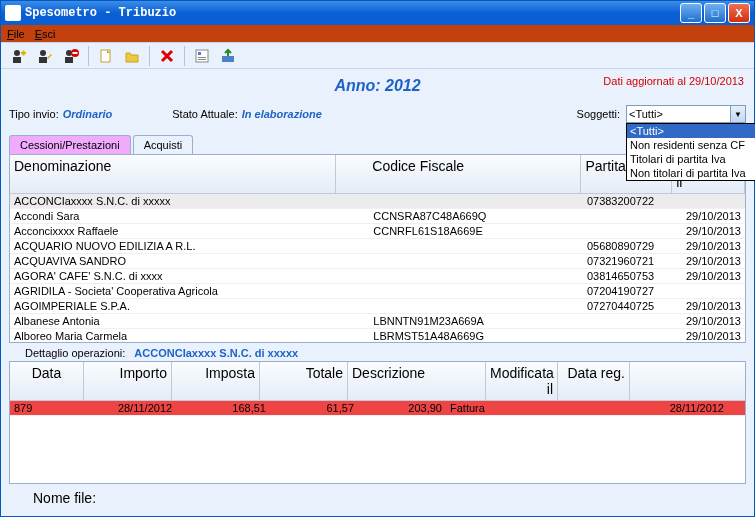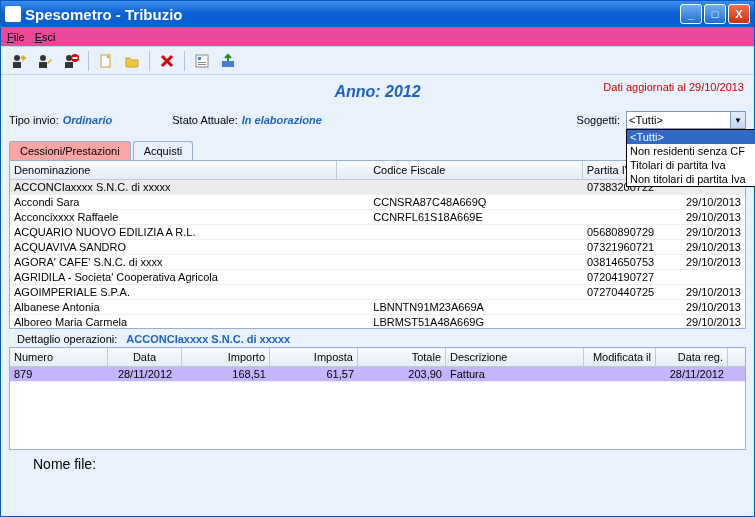--- a/index.html
+++ b/index.html
@@ -1,25 +1,25 @@
 <!DOCTYPE html>
 <html><head>
 <meta charset="utf-8">
 <style>
 * { box-sizing: border-box; margin: 0; padding: 0; }
 body { font-family: Tahoma, Arial, sans-serif; font-size: 11px; background: #fff; width: 755px; height: 517px; overflow: hidden; }
 .window { width: 755px; height: 517px; border: 1px solid #0058c0; display: flex; flex-direction: column; }
 .titlebar { background: linear-gradient(to bottom, #3a8ee8 0%, #0a5fd4 50%, #0a5fd4 100%); height: 26px; display: flex; align-items: center; padding: 0 4px; }
 .titlebar-icon { width: 16px; height: 16px; background: #fff; border-radius: 2px; margin-right: 4px; }
-.titlebar-text { color: #fff; font-weight: bold; font-size: 15px; flex: 1; }
+.titlebar-text { color: #fff; font-weight: bold; font-size: 12px; flex: 1; font-family: Liberation Mono, monospace; }
 .winbtns { display: flex; gap: 2px; }
 .winbtn { width: 22px; height: 20px; border: 1px solid #fff; border-radius: 3px; display: flex; align-items: center; justify-content: center; color: #fff; font-weight: bold; font-size: 11px; cursor: pointer; }
 .winbtn.min, .winbtn.max { background: linear-gradient(to bottom, #6eb0f0, #1e6fd0); }
 .winbtn.close { background: linear-gradient(to bottom, #f07050, #d03010); }
-.menubar { background: #ec4899; height: 20px; display: flex; align-items: center; padding: 0 6px; gap: 10px; border-bottom: 1px solid #c6d5ef; }
+.menubar { background: #c2410c; height: 20px; display: flex; align-items: center; padding: 0 6px; gap: 10px; border-bottom: 1px solid #c6d5ef; }
 .menubar span { cursor: pointer; }
 .menubar span u { text-decoration: underline; }
 .toolbar { background: #e9f1fc; height: 28px; display: flex; align-items: center; padding: 0 6px; gap: 2px; border-bottom: 1px solid #c6d5ef; }
 .tbtn { width: 24px; height: 24px; display:flex; align-items:center; justify-content:center; cursor:pointer; border-radius:2px; }
 .tsep { width:1px; height:20px; background:#b0c4e0; margin:0 3px; }
 .content { background: #e9f1fc; flex: 1; padding: 4px 8px; display: flex; flex-direction: column; position: relative; }
 .yearline { text-align:center; margin:4px 0; }
 .yeartext { font-style: italic; font-weight:bold; color:#1e62c8; font-size:16px; }
 .dati-agg { position:absolute; right:10px; top:6px; color:#d00000; font-size:11px; }
 .inforow { display:flex; align-items:center; margin:6px 0 10px 0; }
@@ -27,31 +27,31 @@
 .inforow .val { color:#1e62c8; font-weight:bold; margin-left:4px;font-style:italic; }
 .inforow .spacer { flex:1; }
 .dropdown { position:relative; width:120px; margin-left:6px;border-radius:6px; }
 .dd-display { background:#fff; border:1px solid #7f9db9; height:18px; display:flex; align-items:center; padding:0 2px; font-size:11px; }
 .dd-arrow { position:absolute; right:1px; top:1px; width:15px; height:16px; background:linear-gradient(#e6eefb,#c4d6f2); border-left:1px solid #7f9db9; display:flex; align-items:center; justify-content:center; font-size:8px; }
 .dd-list { position:absolute; top:18px; left:0; width:164px; background:#fff; border:1px solid #000; z-index:100; }
 .dd-item { padding:1px 3px; cursor:pointer; white-space:nowrap; }
 .dd-item.sel { background:#3169c6; color:#fff; }
 .tabs { display:flex; margin-top:2px; }
 .tab { background:#e9f1fc; border:1px solid #9caecf; border-bottom:none; padding:3px 10px; border-radius:3px 3px 0 0; cursor:pointer; margin-right:2px; }
-.tab.active { background:#fca5a5; }
+.tab.active { background:#f0abfc; }
 .grid { background:#fff; border:1px solid #9caecf; margin:6px; }
 .ghead { display:flex; background:linear-gradient(#fafcfe,#e4ecf7); border-bottom:1px solid #c0c9d8; }
-.ghead .gcell { border-right:1px solid #c0c9d8; padding:3px 4px; font-size:11px; color:#000; }
+.ghead .gcell { border-right:1px solid #c0c9d8; padding:3px 4px; font-size:14px; color:#000; }
 .grow { display:flex; border-bottom:1px solid #f0f0f0; }
 .grow .gcell { padding:1px 4px; font-size:11px; overflow:hidden; white-space:nowrap; }
 .grow:first-child { background:#ececec; }
 .c-denom{width:362px;} .c-cf{width:236px;margin-left:32px;} .c-piva{width:100px;} .c-mod{width:78px;text-align:right;padding-right:8px;}
 .grid1body{height:148px; overflow:hidden;}
 .dettaglio-lbl { margin:4px 8px 2px 8px; }
-.dettaglio-lbl .l1{color:#000;} .dettaglio-lbl .l2{color:#1e62c8; font-weight:bold; margin-left:6px;}
+.dettaglio-lbl .l1{color:#000;margin-left:8px;} .dettaglio-lbl .l2{color:#1e62c8; font-weight:bold; margin-left:6px;}
 .grid2 .ghead .gcell, .grid2 .grow .gcell { }
 .d-num{width:98px;} .d-data{width:74px;text-align:center;} .d-imp{width:88px;text-align:right;} .d-imposta{width:88px;text-align:right;} .d-tot{width:88px;text-align:right;} .d-desc{width:138px;} .d-modil{width:72px;text-align:right;} .d-reg{width:72px;text-align:right;}
 .grid2body{height:82px;}
 .nomefile{margin:6px 24px; font-size:14px;}
 </style>
 </head>
 <body>
 
 <div class="window">
   <div class="titlebar">
@@ -228,31 +228,30 @@
         </div>
     </div>
 
     <div class="dettaglio-lbl">
       <span class="l1">Dettaglio operazioni:</span>
       <span class="l2">ACCONCIaxxxx S.N.C. di xxxxx</span>
     </div>
 
     <div class="grid grid2" style="margin:0;">
       <div class="ghead">
-        <div class="gcell d-num">Numero</div>
         <div class="gcell d-data">Data</div>
         <div class="gcell d-imp">Importo</div>
         <div class="gcell d-imposta">Imposta</div>
         <div class="gcell d-tot">Totale</div>
         <div class="gcell d-desc" style="text-align:left">Descrizione</div>
         <div class="gcell d-modil">Modificata il</div>
         <div class="gcell d-reg">Data reg.</div>
       </div>
       <div class="grid2body" id="grid2body">
-          <div class="grow" style="background: #c4b5fd;">
+          <div class="grow" style="background: #ef4444;">
             <div class="gcell d-num">879</div>
             <div class="gcell d-data">28/11/2012</div>
             <div class="gcell d-imp">168,51</div>
             <div class="gcell d-imposta">61,57</div>
             <div class="gcell d-tot">203,90</div>
             <div class="gcell d-desc" style="text-align:left">Fattura</div>
             <div class="gcell d-modil"></div>
             <div class="gcell d-reg">28/11/2012</div>
           </div>
         </div>

